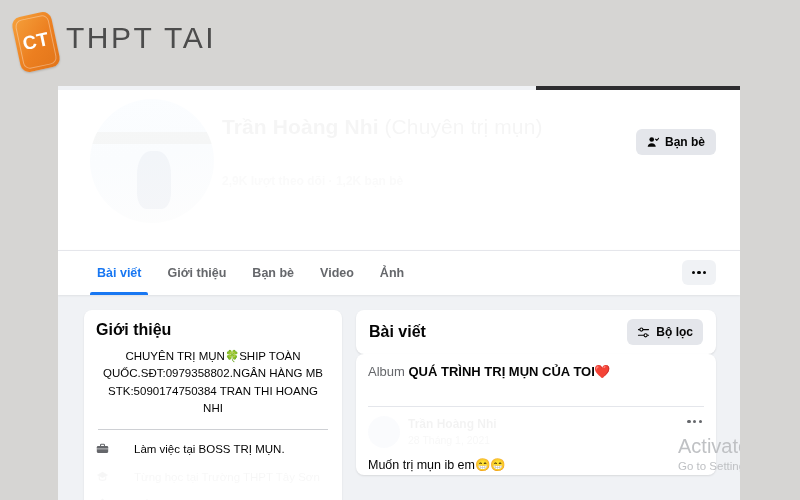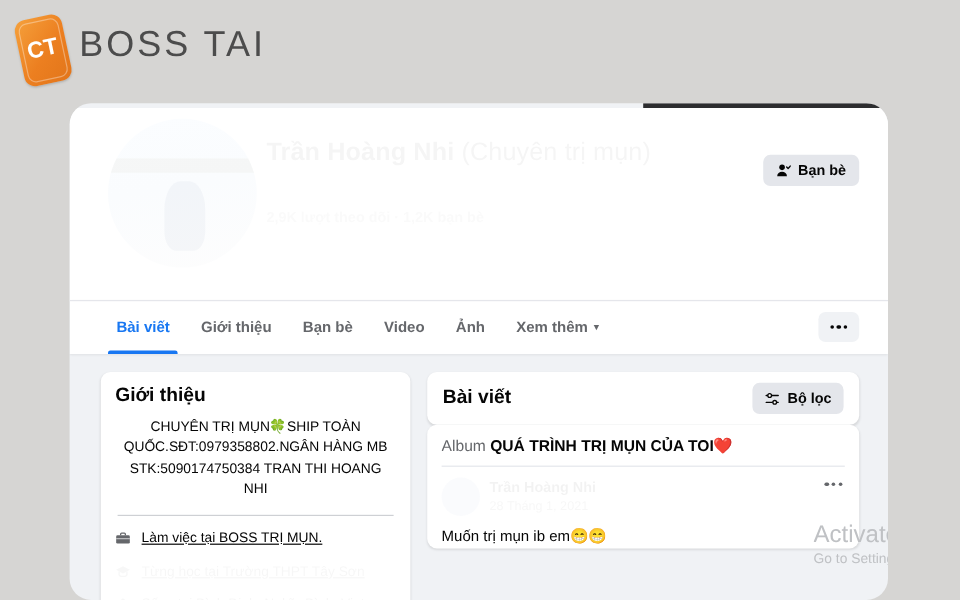--- a/index.html
+++ b/index.html
@@ -76,21 +76,20 @@
 
   
   .viewport {
     position: absolute;
     left: 58px;
     top: 86px;
     width: 682px;
     height: 414px;
     background: #f0f2f5;
     overflow: hidden;
-    border-radius: 18px;
   }
   .cover-strip {
     position: absolute;
     left: 478px;
     top: 0;
     width: 204px;
     height: 4px;
     background: #2d2d2f;
   }
 
@@ -297,26 +296,25 @@
     padding: 0 2px;
   }
   .divider {
     height: 1px;
     background: #ced0d4;
     margin: 12px 2px 10px 2px;
   }
   .intro-row {
     display: flex;
     align-items: flex-start;
-    gap: 9px;
+    gap: 25px;
     font-size: 11.5px;
     color: #050505;
     line-height: 1.45;
     margin: 11px 0;
-    text-decoration: underline;
   }
   .intro-row.faded {
     color: rgba(5,5,5,.035);
   }
   .intro-row .ic { margin-top: 1px; }
   .intro-row.faded .ic { opacity: .05; }
 
   
   .posts-head {
     height: 44px;
@@ -352,21 +350,21 @@
   }
 
   
   .post {
     padding: 10px 12px 0 12px;
     box-sizing: border-box;
   }
   .album-line {
     font-size: 13px;
     color: #65676b;
-    padding-bottom: 9px;
+    padding-bottom: 27px;
     border-bottom: 1px solid #e4e6eb;
     white-space: nowrap;
     overflow: hidden;
   }
   .album-line b {
     color: #050505;
     font-weight: 700;
     font-size: 13px;
   }
   .post-author {
@@ -447,21 +445,21 @@
   }
 </style>
 </head>
 <body>
 
 <div class="site-logo">
   <div class="logo-badge">
     <div class="logo-badge-inner"></div>
     <div class="logo-badge-text">CT</div>
   </div>
-  <div class="logo-word">BOSS TAI</div>
+  <div class="logo-word">THPT TAI</div>
   <div class="logo-sub">MOBILE</div>
 </div>
 
 <div class="viewport">
 
   <div class="cover-strip"></div>
 
   <div class="profile-header">
     <div class="avatar">
       <div class="avatar-band"></div>
@@ -496,24 +494,20 @@
         <span>Giới thiệu</span>
       </div>
       <div class="tab">
         <span>Bạn bè</span>
       </div>
       <div class="tab">
         <span>Video</span>
       </div>
       <div class="tab">
         <span>Ảnh</span>
-      </div>
-      <div class="tab">
-        <span>Xem thêm</span>
-        <span class="caret">▾</span>
       </div>
     </div>
     <div class="nav-more">
       <i></i>
         <i></i>
         <i></i>
     </div>
   </div>
 
   <div class="content">

